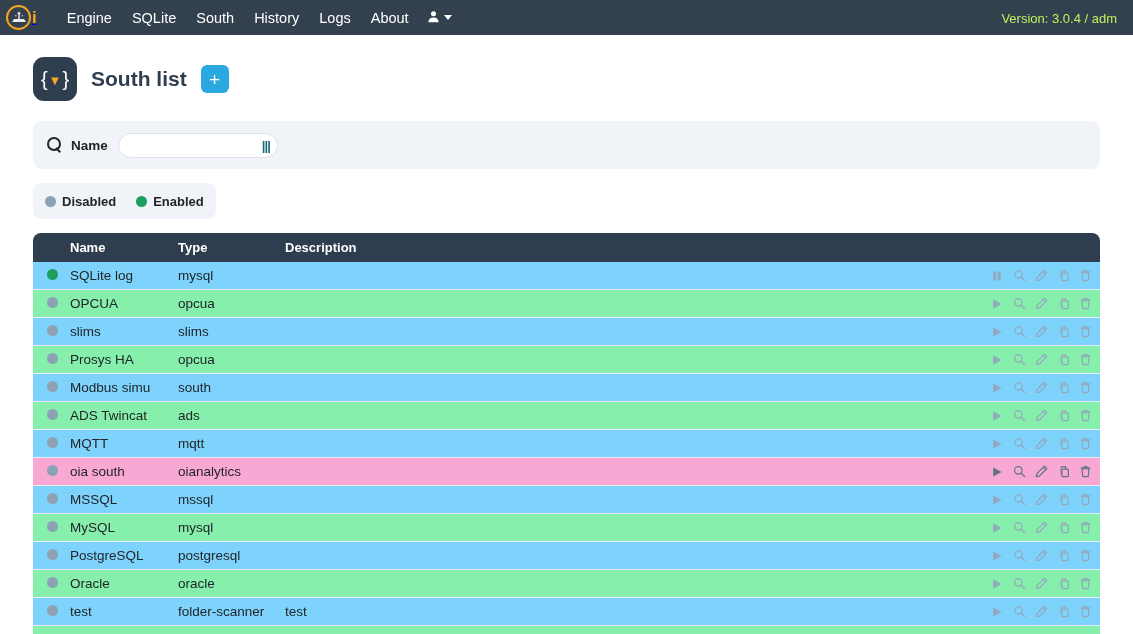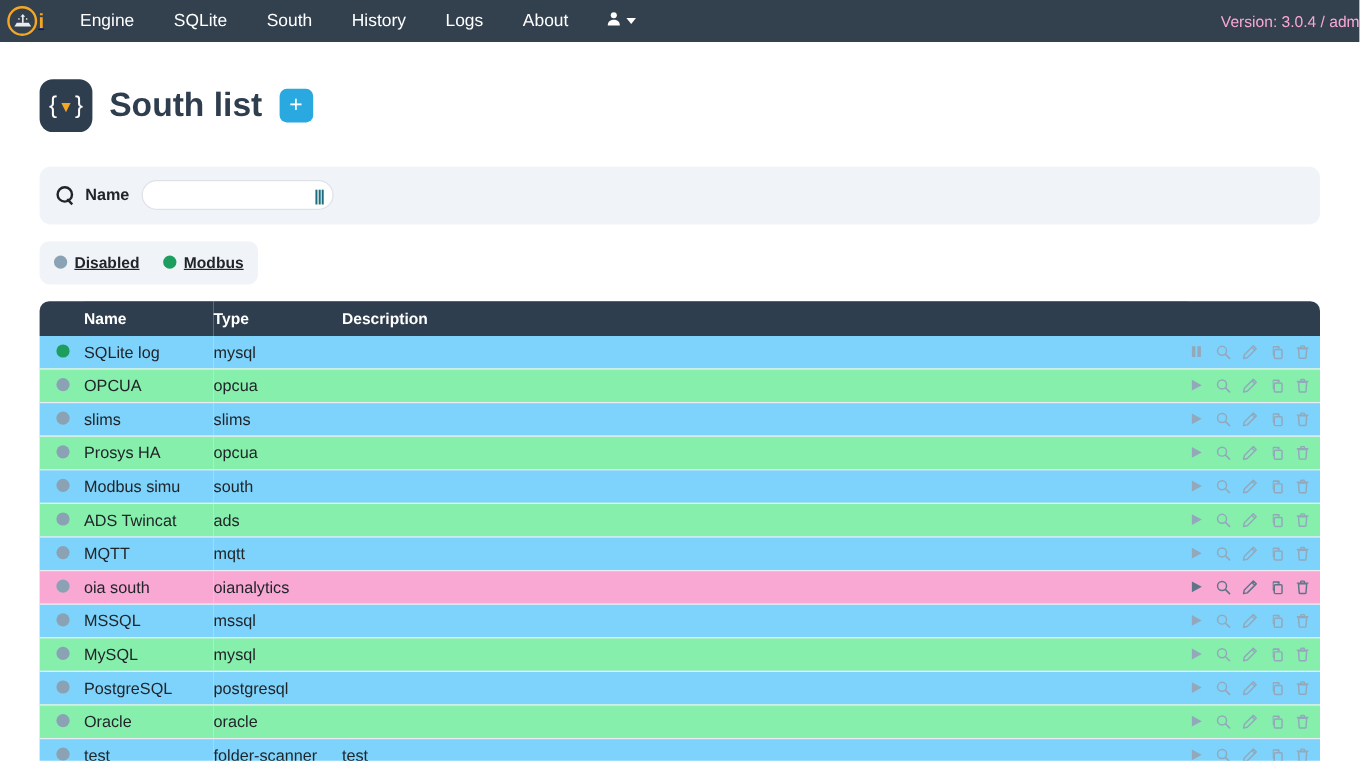--- a/index.html
+++ b/index.html
@@ -42,21 +42,21 @@
   .logo-i {
     color: #f5a623;
     font-size: 17px;
     font-weight: 700;
     line-height: 17px;
     letter-spacing: 0;
   }
   .nav-links {
     display: flex;
     align-items: center;
-    gap: 13px;
+    gap: 0;
     margin-left: 14px;
   }
   .nav-links a {
     color: #ffffff;
     text-decoration: none;
     font-size: 14.5px;
     padding: 6px 10px;
     white-space: nowrap;
   }
   .nav-user {
@@ -66,23 +66,23 @@
   }
   .caret-down {
     width: 0; height: 0;
     border-left: 4px solid transparent;
     border-right: 4px solid transparent;
     border-top: 5px solid #ffffff;
     display: inline-block;
   }
   .version {
     position: absolute;
-    right: 0px; top: 50%;
+    right: 16px; top: 50%;
     transform: translateY(-50%);
-    color: #f9a8d4;
+    color: #bef264;
     font-size: 13px;
     white-space: nowrap;
     overflow: hidden;
   }
 
   
   .content { padding: 0 20px; }
 
   .page-head {
     display: flex;
@@ -103,21 +103,21 @@
   .page-icon .chev {
     color: #f5a623;
     font-size: 13px;
     margin: 0 1px;
     line-height: 1;
     position: relative;
     top: 1px;
   }
   .brace { color: #ffffff; font-size: 20px; line-height: 1; }
   .page-title {
-    font-size: 28px;
+    font-size: 21px;
     font-weight: 700;
     color: #2f3e4e;
   }
   .add-btn {
     width: 28px; height: 28px;
     background: #2aa8e0;
     border: none;
     border-radius: 6px;
     color: #ffffff;
     font-size: 19px;
@@ -197,21 +197,20 @@
   
   .legend {
     margin: 14px 13px 0 13px;
     background: #f0f3f8;
     border-radius: 8px;
     height: 36px;
     display: inline-flex;
     align-items: center;
     padding: 6px 12px;
     gap: 20px;
-    text-decoration: underline;
   }
   .legend-item { display: flex; align-items: center; gap: 6px; }
   .legend-item span.lbl {
     font-size: 13px;
     font-weight: 700;
     color: #212529;
   }
   .dot {
     width: 11px; height: 11px;
     border-radius: 50%;
@@ -342,21 +341,21 @@
     </span>
   </div>
 
   <div class="legend">
     <span class="legend-item">
       <span class="dot dot-disabled"></span>
       <span class="lbl">Disabled</span>
     </span>
     <span class="legend-item">
       <span class="dot dot-enabled"></span>
-      <span class="lbl">Modbus</span>
+      <span class="lbl">Enabled</span>
     </span>
   </div>
 
   <div class="table-wrap">
     <table>
       <colgroup>
         <col class="c-status">
           <col class="c-name">
           <col class="c-type">
           <col class="c-desc">

